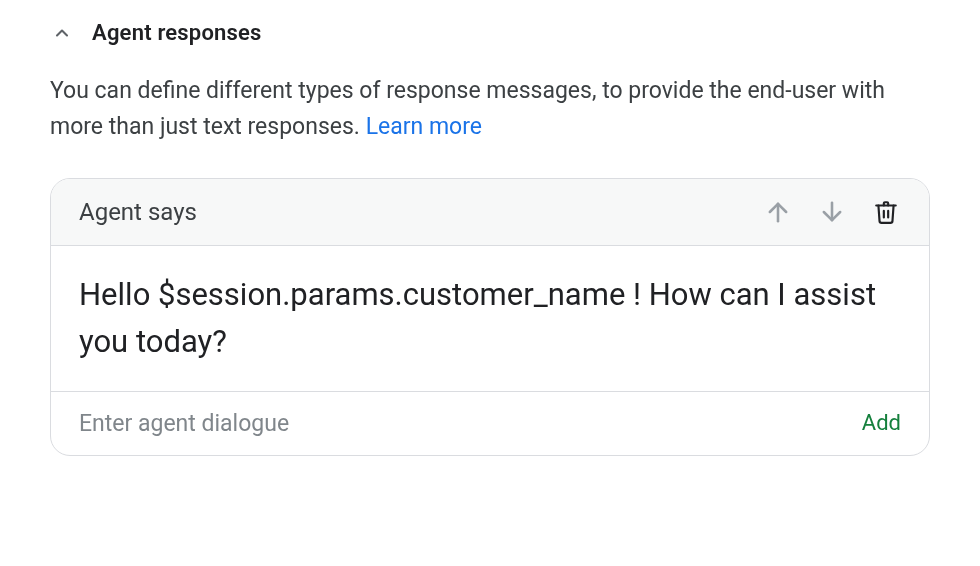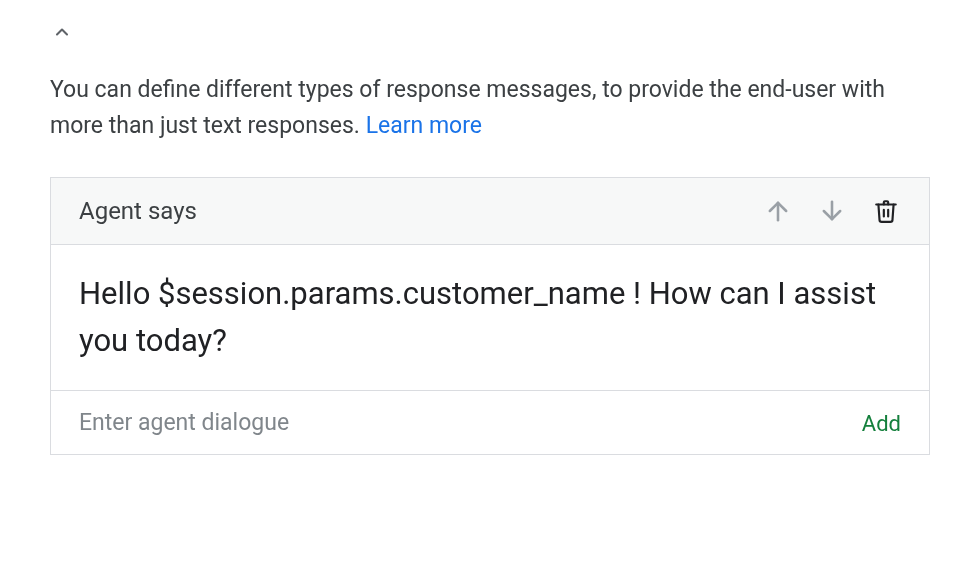--- a/index.html
+++ b/index.html
@@ -40,21 +40,21 @@
       color: #3c4043;
       margin-bottom: 34px;
     }
     .learn-more-link {
       color: #1a73e8;
       text-decoration: none;
       cursor: pointer;
     }
     .card {
       border: 1px solid #dadce0;
-      border-radius: 0;
+      border-radius: 20px;
       overflow: hidden;
     }
     .card-header {
       background: #f7f8f8;
       border-bottom: 1px solid #dadce0;
       display: flex;
       align-items: center;
       justify-content: space-between;
       padding: 18px 28px;
     }
@@ -83,21 +83,21 @@
       padding: 26px 28px;
       border-bottom: 1px solid #dadce0;
     }
     .response-text {
       font-size: 31px;
       line-height: 1.5;
       color: #202124;
     }
     .card-footer {
       display: flex;
-      align-items: flex-end;
+      align-items: flex-start;
       justify-content: space-between;
       padding: 18px 28px;
     }
     .placeholder-text {
       font-size: 23px;
       color: #80868b;
     }
     .add-btn {
       font-size: 22px;
       color: #15803d;
@@ -110,20 +110,21 @@
   </style>
 </head>
 <body>
 
 <div class="section-header">
   <div class="chevron-wrap">
     <svg width="20" height="20" viewBox="0 0 24 24" fill="none" stroke="#5f6368" stroke-width="2.5" stroke-linecap="round" stroke-linejoin="round">
       <polyline points="18 15 12 9 6 15"></polyline>
     </svg>
   </div>
+  <h2 class="section-title">Agent responses</h2>
 </div>
 
 <p class="description">
   <span>You can define different types of response messages, to provide the end-user with more than just text responses. </span><a class="learn-more-link">Learn more</a>
 </p>
 
 <div class="card">
   <div class="card-header">
     <div class="card-header-title">Agent says</div>
     <div class="card-header-actions">

